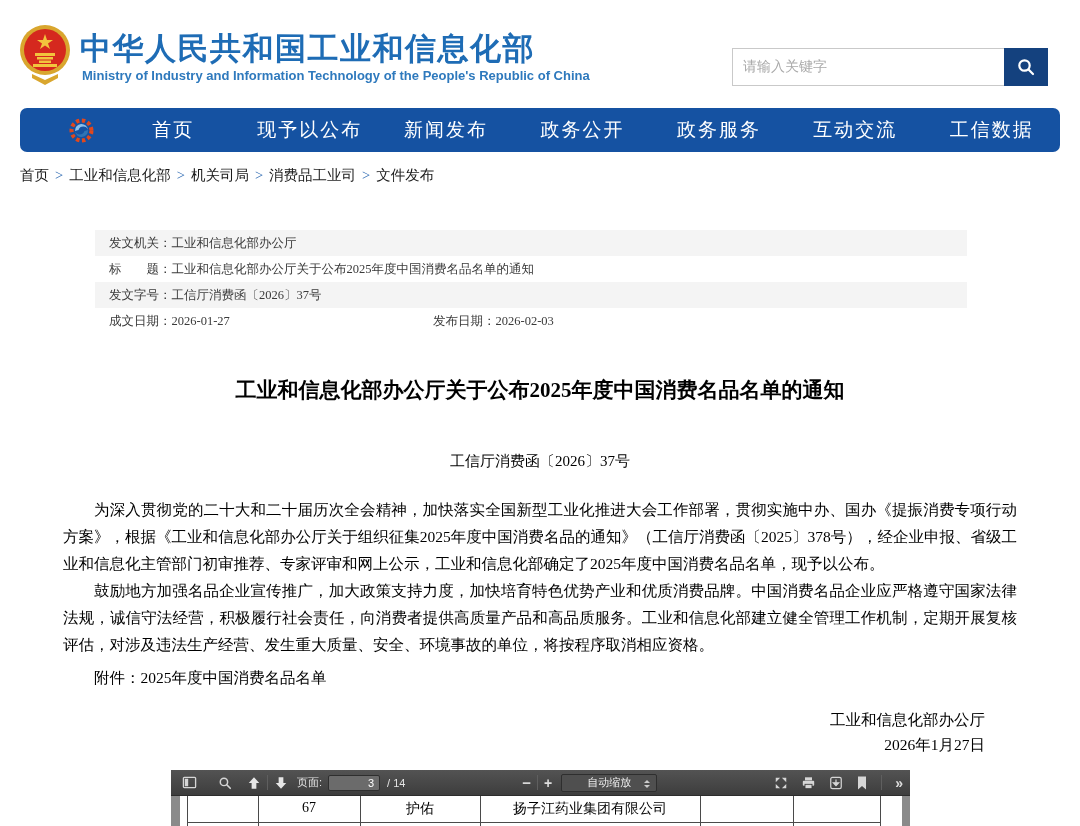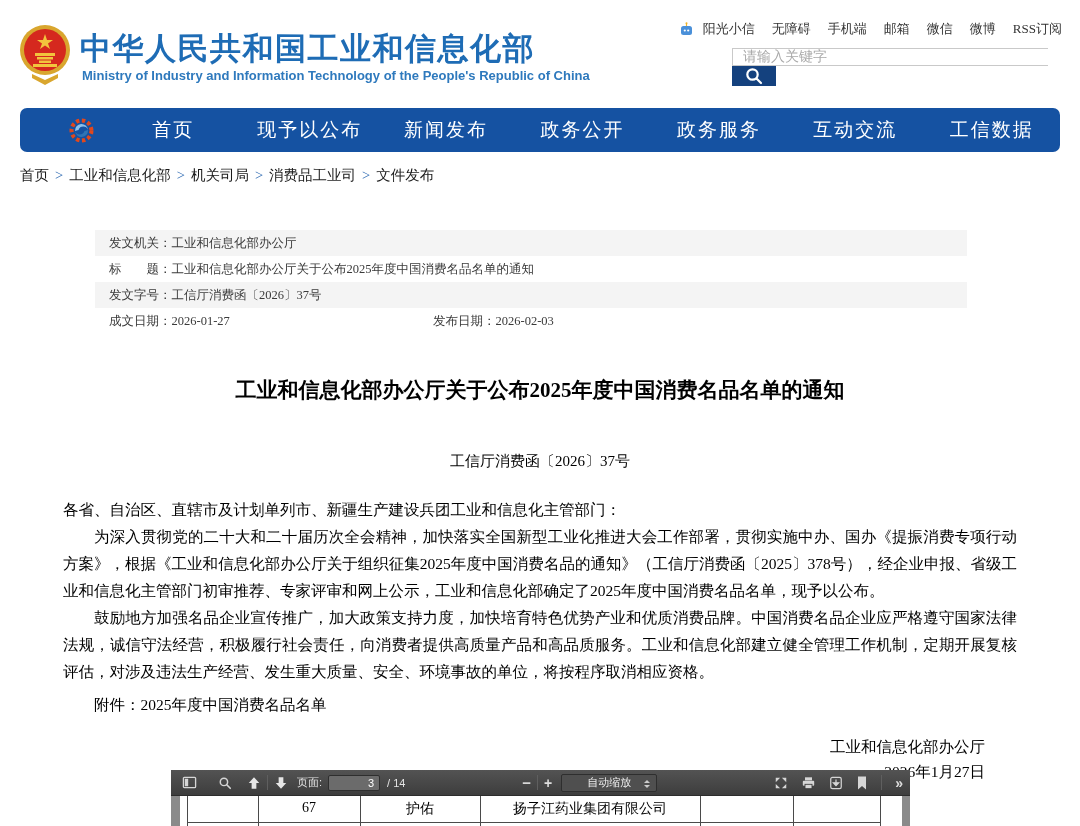--- a/index.html
+++ b/index.html
@@ -24,21 +24,21 @@
     font-family:"Liberation Sans", sans-serif;
     font-size:13px; font-weight:bold; color:#2e79bd; white-space:nowrap;
   }
   .top-links {
     position:absolute; top:20px; right:18px;
     display:flex; align-items:center; gap:17px;
     font-size:13px; color:#333;
   }
   .top-links a { color:#333; text-decoration:none; white-space:nowrap; cursor:pointer; }
   .assistant-icon { width:15px; height:15px; margin-right:-8px; }
-  .search-bar { position:absolute; top:48px; right:32px; width:316px; height:38px; display:flex;flex-direction:column; }
+  .search-bar { position:absolute; top:48px; right:32px; width:316px; height:38px; display:flex; }
   .search-input {
     flex:1; height:38px; border:1px solid #c9c9c9; border-right:none;
     padding:0 10px; font-size:14px; color:#333; outline:none;
     font-family:"Liberation Serif", serif;
   }
   .search-input::placeholder { color:#a9a9a9; }
   .search-button {
     width:44px; height:38px; background:#14417e; border:none; cursor:pointer;
     display:flex; align-items:center; justify-content:center;
   }
@@ -125,36 +125,20 @@
     <polygon points="27,12 29,18 35,18 30,21.5 32,27 27,23.5 22,27 24,21.5 19,18 25,18" fill="#f2c43d"></polygon>
     <rect x="17" y="31" width="20" height="3" fill="#f2c43d"></rect>
     <rect x="19" y="35" width="16" height="2.5" fill="#f2c43d"></rect>
     <rect x="21" y="38.5" width="12" height="2.5" fill="#f2c43d"></rect>
     <rect x="15" y="42" width="24" height="3" fill="#f2c43d"></rect>
     <path d="M14 52 L27 58 L40 52 L40 56 L27 63 L14 56 Z" fill="#d9a62e"></path>
   </svg>
   <div class="site-title">中华人民共和国工业和信息化部</div>
   <div class="site-subtitle">Ministry of Industry and Information Technology of the People's Republic of China</div>
 
-  <div class="top-links">
-    <svg class="assistant-icon" viewBox="0 0 15 15">
-      <rect x="2" y="4" width="11" height="9" rx="2.5" fill="#4a90d9"></rect>
-      <circle cx="5.8" cy="8.5" r="1.1" fill="#fff"></circle>
-      <circle cx="9.2" cy="8.5" r="1.1" fill="#fff"></circle>
-      <line x1="7.5" y1="4" x2="7.5" y2="1.5" stroke="#f0b429" stroke-width="1.2"></line>
-      <circle cx="7.5" cy="1.3" r="1" fill="#f0b429"></circle>
-    </svg>
-    <a>阳光小信</a>
-    <a>无障碍</a>
-    <a>手机端</a>
-    <a>邮箱</a>
-    <a>微信</a>
-    <a>微博</a>
-    <a>RSS订阅</a>
-  </div>
 
   <div class="search-bar">
     <input class="search-input" type="text" placeholder="请输入关键字" style="">
     <button class="search-button">
       <svg width="20" height="20" viewBox="0 0 20 20">
         <circle cx="8.5" cy="8.5" r="5.2" fill="none" stroke="#fff" stroke-width="2.2"></circle>
         <line x1="12.5" y1="12.5" x2="17" y2="17" stroke="#fff" stroke-width="2.2" stroke-linecap="round"></line>
       </svg>
     </button>
   </div>
@@ -193,21 +177,20 @@
   <div class="meta-row">
     <span class="meta-label">成文日期：</span><span class="meta-value">2026-01-27</span>
     <span class="meta-pair2"><span class="meta-label">发布日期：</span><span class="meta-value">2026-02-03</span></span>
   </div>
 </div>
 
 <h1 class="article-title">工业和信息化部办公厅关于公布2025年度中国消费名品名单的通知</h1>
 <div class="doc-number">工信厅消费函〔2026〕37号</div>
 
 <div class="article-body">
-  <p>各省、自治区、直辖市及计划单列市、新疆生产建设兵团工业和信息化主管部门：</p>
   <p class="indent">为深入贯彻党的二十大和二十届历次全会精神，加快落实全国新型工业化推进大会工作部署，贯彻实施中办、国办《提振消费专项行动方案》，根据《工业和信息化部办公厅关于组织征集2025年度中国消费名品的通知》（工信厅消费函〔2025〕378号），经企业申报、省级工业和信息化主管部门初审推荐、专家评审和网上公示，工业和信息化部确定了2025年度中国消费名品名单，现予以公布。</p>
   <p class="indent">鼓励地方加强名品企业宣传推广，加大政策支持力度，加快培育特色优势产业和优质消费品牌。中国消费名品企业应严格遵守国家法律法规，诚信守法经营，积极履行社会责任，向消费者提供高质量产品和高品质服务。工业和信息化部建立健全管理工作机制，定期开展复核评估，对涉及违法生产经营、发生重大质量、安全、环境事故的单位，将按程序取消相应资格。</p>
   <p class="attachment-line">附件：2025年度中国消费名品名单</p>
   <div class="signature">
     <div>工业和信息化部办公厅</div>
     <div>2026年1月27日</div>
   </div>
 </div>
 
 <div class="pdf-viewer">

